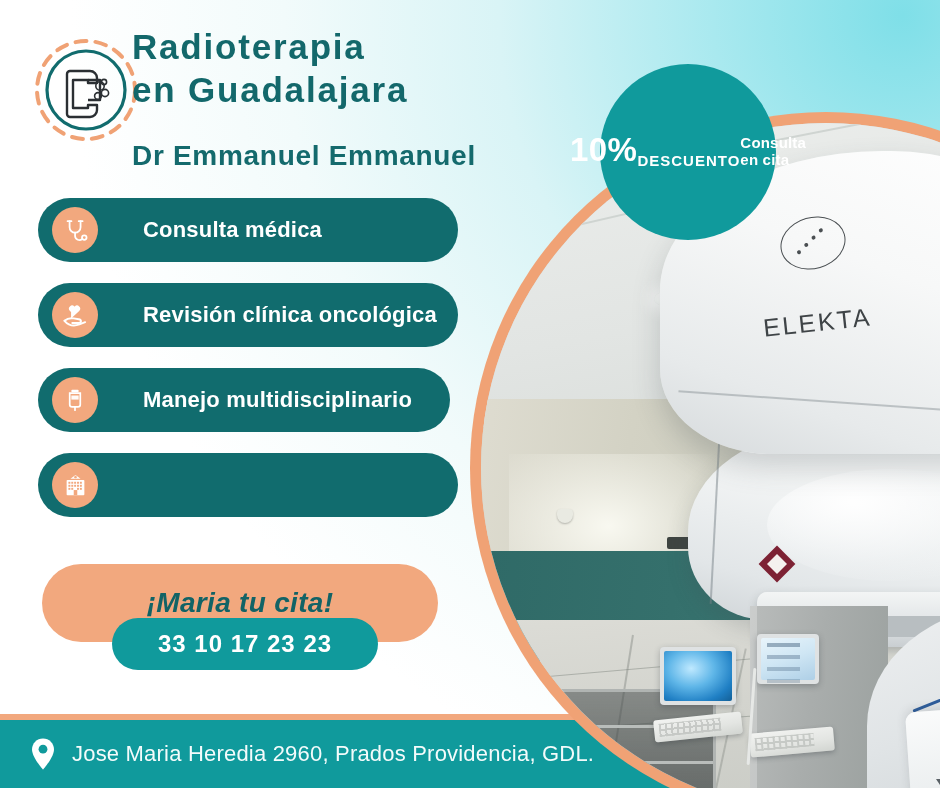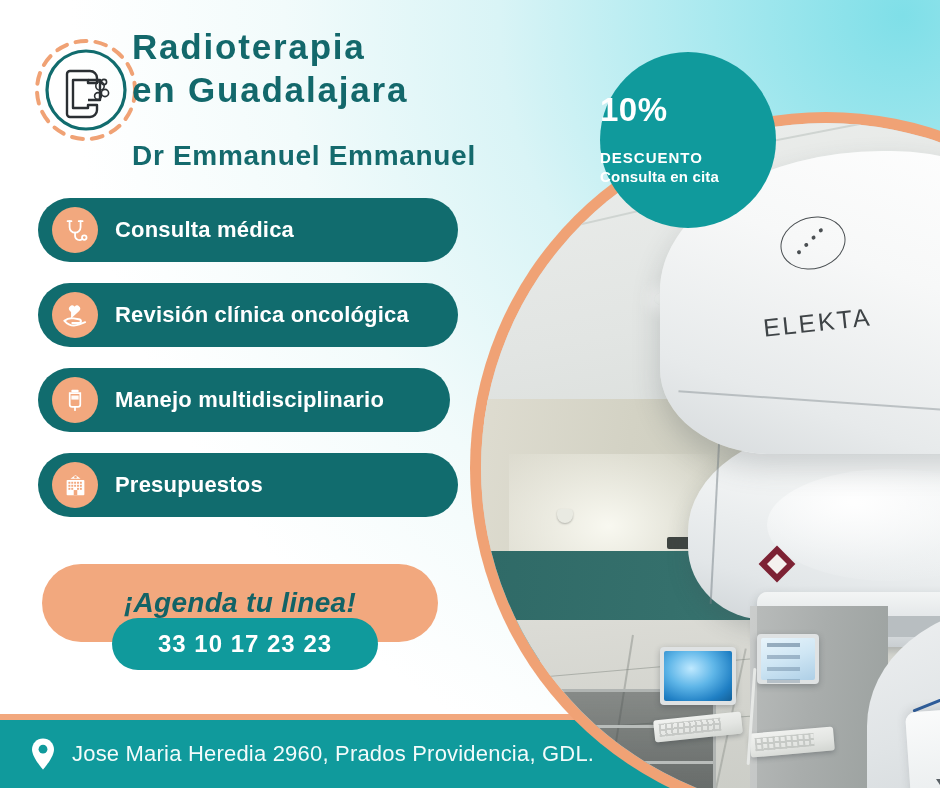--- a/index.html
+++ b/index.html
@@ -300,47 +300,48 @@
   .doctor {
     position:absolute; left:132px; top:140px;
     font-size:28px; font-weight:bold;
     color:#146a6d; letter-spacing:.7px;
     white-space:nowrap;
     z-index:6;
   }
 
   
   .badge {
-    position:absolute; left:600px; top:52px;
+    position:absolute; left:600px; top:64px;
     width:176px; height:176px;
     border-radius:50%;
     background:#109a9c;
     color:#ffffff;
-    display:flex; flex-direction:column;
-    align-items:flex-start; justify-content:center;
+    display:flex; 
+    align-items:center; justify-content:center;
     z-index:8;
     padding-bottom:4px;
   }
   .badge .pct { font-size:33px; font-weight:bold; letter-spacing:.5px; }
   .badge .dsc { font-size:15px; font-weight:bold; letter-spacing:1px; margin-top:20px; }
   .badge .sub { font-size:15px; font-weight:bold; letter-spacing:.2px; margin-top:2px; }
 
   
   .services {
     position:absolute; left:38px; top:198px;
     z-index:6;
   }
   .pill {
     position:relative;
     height:64px;
     border-radius:34px;
     background:#116c6e;
     display:flex; align-items:center;
     padding-left:14px;
     margin-bottom:21px;
+    gap:28px;
   }
   .pill.w1 { width:420px; }
   .pill.w2 { width:420px; }
   .pill.w3 { width:412px;text-align:center; }
   .pill.w4 { width:420px; }
   .pill .ic {
     flex:0 0 auto;
     width:46px; height:46px;
     border-radius:50%;
     background:#f2a87e;
@@ -564,28 +565,27 @@
             <rect x="17.8" y="15.2" width="2.3" height="2.3"></rect>
             <rect x="21.2" y="15.2" width="2.3" height="2.3"></rect>
             <rect x="7.6" y="18.8" width="2.3" height="2.3"></rect>
             <rect x="11" y="18.8" width="2.3" height="2.3"></rect>
             <rect x="17.8" y="18.8" width="2.3" height="2.3"></rect>
             <rect x="21.2" y="18.8" width="2.3" height="2.3"></rect>
             <rect x="13.9" y="21.4" width="4.2" height="6.1"></rect>
           </g>
         </svg>
       </div>
-      <div class="lbl">Presupuestos</div>
     </div>
 
   </div>
 
   <div class="cta-wrap">
     <div class="cta-pill">
-      <span>¡Agenda tu linea!</span>
+      <span>¡Maria tu cita!</span>
     </div>
     <div class="phone-pill">
       <span>33 10 17 23 23</span>
     </div>
   </div>
 
   <div class="footer">
     <span class="pin">
       <svg viewBox="0 0 26 34" width="26" height="34">
         <path d="M13 1.4 C6.9 1.4 2 6.3 2 12.4 C2 20.2 13 32.6 13 32.6 S24 20.2 24 12.4 C24 6.3 19.1 1.4 13 1.4 Z" fill="#ffffff"></path>

